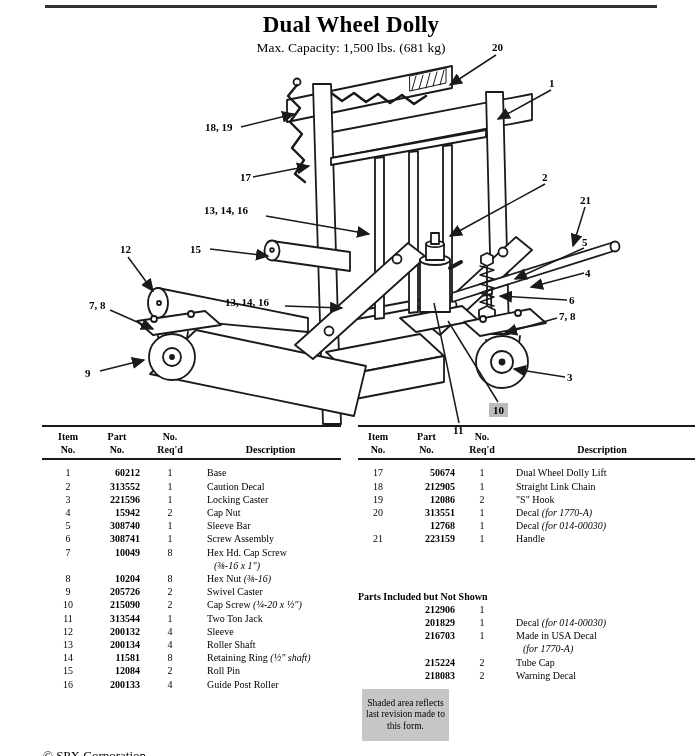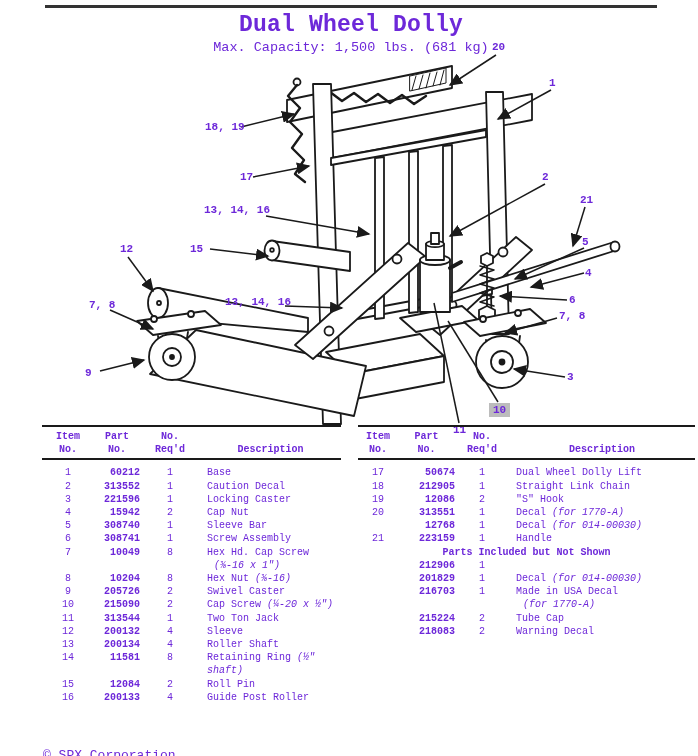--- a/index.html
+++ b/index.html
@@ -1,18 +1,18 @@
 <!DOCTYPE html>
 <html><head>
 <meta charset="utf-8">
 <style>
   html,body { margin:0; padding:0; background:#fff; }
   .page {
     position:relative; width:698px; height:756px; background:#ffffff;
-    font-family:Liberation Mono, monospace; color:#6d28d9; overflow:hidden;
+    font-family:Liberation Serif, serif; color:#000000; overflow:hidden;
   }
   .top-rule { position:absolute; left:45px; top:5px; width:612px; height:3px; background:#333; }
   .title { position:absolute; left:0; top:12px; width:702px; margin:0; text-align:center;
            font-size:23px; font-weight:bold; letter-spacing:.2px; }
   .subtitle { position:absolute; left:0; top:40px; width:702px; text-align:center; font-size:13.5px; }
 
   .diagram { position:absolute; left:0; top:0; width:698px; height:756px; pointer-events:none; }
   #callouts { position:absolute; left:0; top:0; width:698px; height:756px; pointer-events:none; }
   .callout { position:absolute; font-size:11px; font-weight:bold; white-space:nowrap; }
   .callout.shaded { background:#bcbcbc; padding:1px 4px; }
@@ -24,21 +24,21 @@
                font-weight:bold; border-top:2px solid #1a1a1a; border-bottom:2.5px solid #1a1a1a;
                padding:3px 0 2px 0; }
   .pt-body { padding-top:6px; }
   .pt-row { display:grid; grid-template-columns:var(--cols); }
   .c-item { text-align:center; }
   .c-part { text-align:right; font-weight:bold; }
   .c-qty  { text-align:center; }
   .c-desc { padding-left:7px; }
   .c-desc i { font-style:italic; }
   .c-desc .note2 { padding-left:7px; }
-  .pt-section { font-weight:bold; text-align:center; }
+  .pt-section { font-weight:bold; text-align:left;margin-top:44px; }
 
   .rev-note { position:absolute; left:362px; top:689px; width:87px; height:52px; background:#c6c6c6;
               font-size:9.5px; line-height:11.5px; display:flex; align-items:center; justify-content:center;
               text-align:center; padding:0 4px; box-sizing:border-box; }
   .sheet-block { position:absolute; left:488px; top:686px; width:170px; font-size:11.5px; }
   .sheet-row { border-top:1.5px solid #1a1a1a; padding:6px 0 7px 3px; display:flex; }
   .sheet-row:last-child { border-bottom:1.5px solid #1a1a1a; }
   .sheet-label { display:inline-block; width:72px; }
   .sheet-value { white-space:pre; }
   .copyright { position:absolute; left:43px; top:748px; font-size:13px; }
@@ -374,16 +374,17 @@
         </div>
         <div class="pt-row">
           <div class="c-item"></div>
           <div class="c-part">218083</div>
           <div class="c-qty">2</div>
           <div class="c-desc"><span>Warning Decal</span></div>
         </div>
       </div>
   </div>
 
+  <div class="rev-note">Shaded area reflects last revision made to this form.</div>
 
 
   <div class="copyright">© SPX Corporation</div>
 </div>
 
 </body></html>

